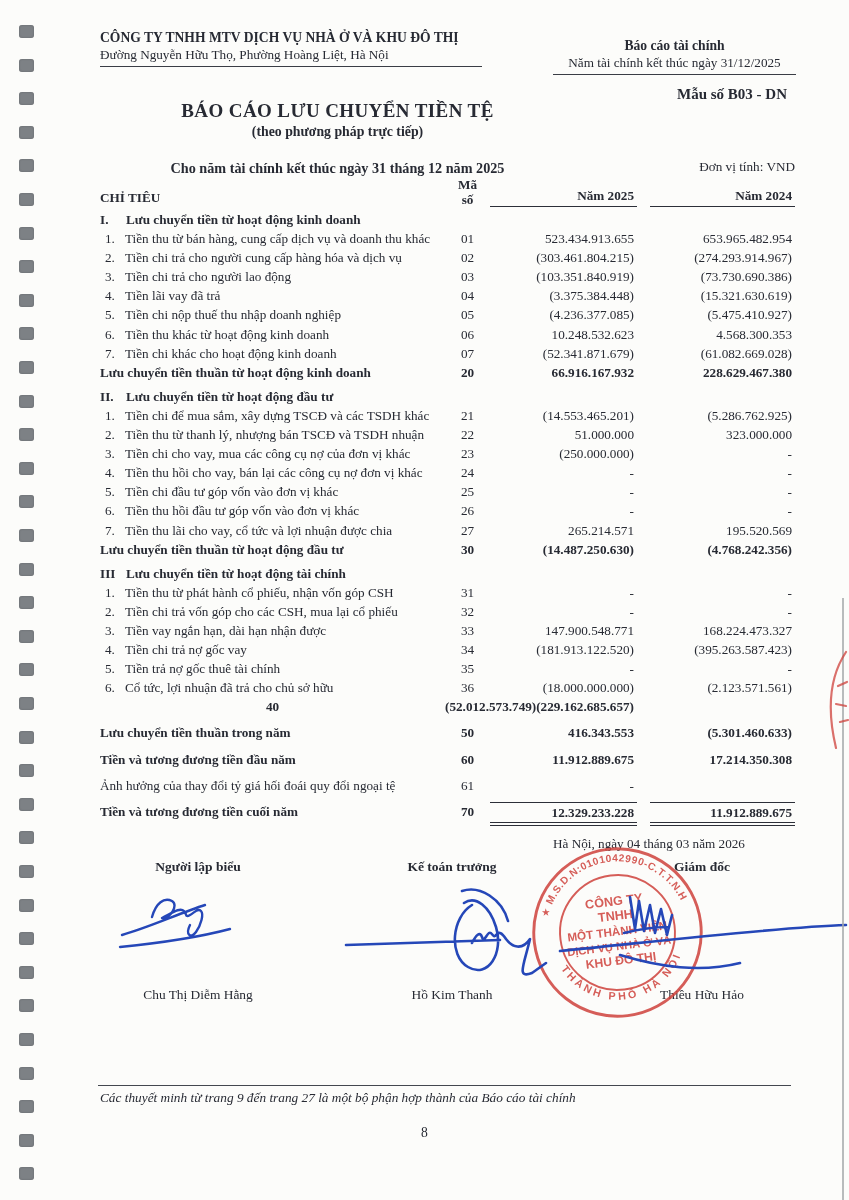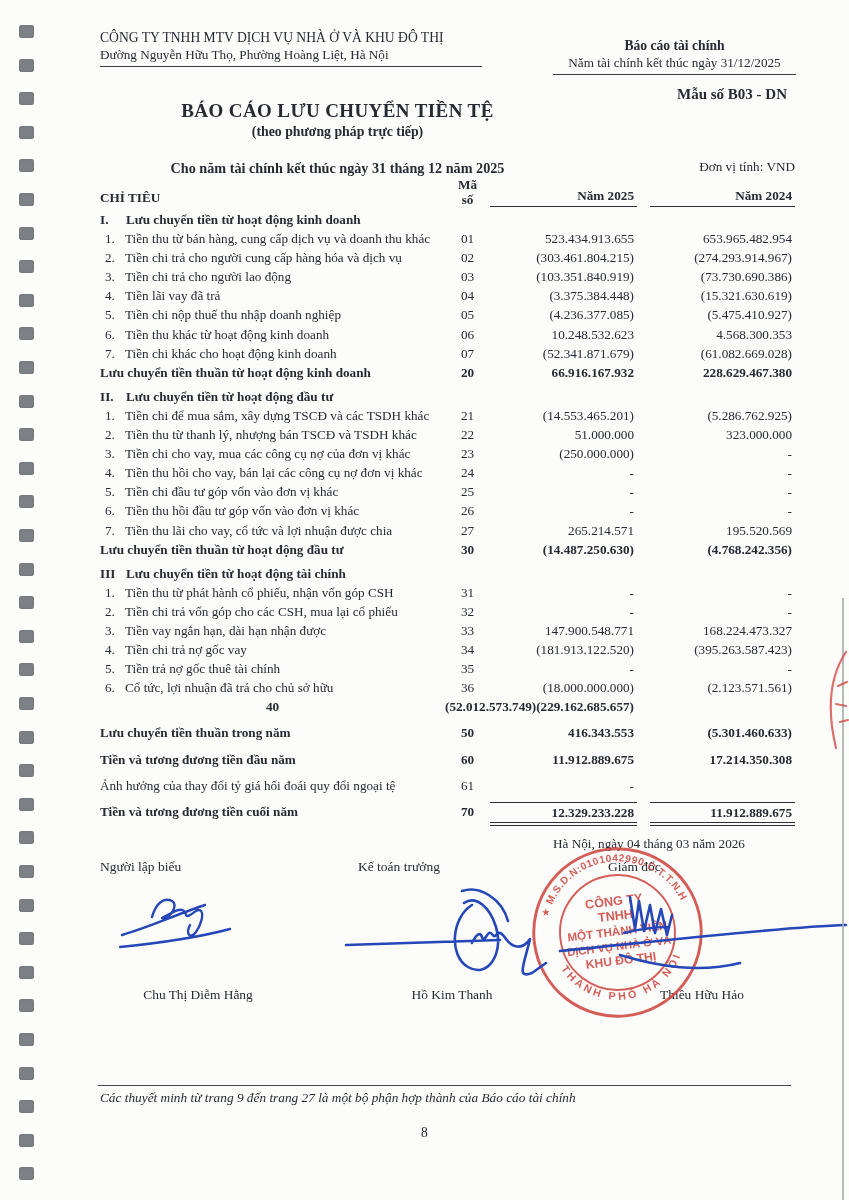--- a/index.html
+++ b/index.html
@@ -6,21 +6,21 @@
   .page{
     position:relative;width:849px;height:1200px;margin:0 auto;
     background:#fcfcfa;overflow:hidden;
     font-family:"Liberation Serif","DejaVu Serif",serif;
     color:#272a33;
   }
   
   .hole{position:absolute;left:19px;width:15px;height:13px;background:#7d8185;border-radius:3px;box-shadow:inset 0 0 2px #5f6266;}
   
   .hdr-left{position:absolute;left:100px;top:30px;width:382px;}
-  .company{font-weight:normal;font-size:13.6px;}
+  .company{font-weight:bold;font-size:13.6px;}
   .address{font-size:13.2px;padding:1px 0 3px 0;border-bottom:1.5px solid #3a3d45;}
   .hdr-right{position:absolute;left:553px;top:38px;width:243px;text-align:center;}
   .report-label{font-weight:bold;font-size:13.6px;}
   .fiscal{font-size:13.2px;padding:1px 0 3px 0;border-bottom:1.5px solid #3a3d45;white-space:nowrap;}
   .form-no{position:absolute;right:62px;top:86px;font-weight:bold;font-size:15px;}
   .title-block{position:absolute;left:0;top:100px;width:675px;text-align:center;}
   .doc-title{font-size:19px;font-weight:bold;letter-spacing:.4px;}
   .doc-subtitle{font-size:13.8px;font-weight:bold;margin-top:2px;}
   .doc-period{font-size:14.2px;font-weight:bold;margin-top:20px;}
   .unit{position:absolute;right:54px;top:159px;font-size:13.2px;}
@@ -38,21 +38,21 @@
   .c-no{width:25px;flex:none;padding-left:5px;box-sizing:border-box;}
   .trow.section .c-no{padding-left:0;width:26px;}
   .trow.section{font-weight:bold;}
   .trow.total,.trow.grand{font-weight:bold;}
   .c-code{text-align:center;}
   .c-val{text-align:right;padding-right:3px;}
   .c-val.y2024{margin-left:13px;}
   .trow.grand .c-val{border-top:1.5px solid #2c2f38;border-bottom:4px double #2c2f38;}
   
   .sig-date{position:absolute;left:553px;top:836px;width:243px;text-align:left;font-size:13.2px;white-space:nowrap;}
-  .role{position:absolute;top:859px;font-weight:normal;font-size:13.5px;text-align:left;}
+  .role{position:absolute;top:859px;font-weight:bold;font-size:13.5px;text-align:center;}
   .role.r1{left:100px;width:196px;}
   .role.r2{left:358px;width:188px;}
   .role.r3{left:608px;width:188px;}
   .sname{position:absolute;top:987px;font-size:13.4px;text-align:center;}
   .sname.r1{left:100px;width:196px;}
   .sname.r2{left:358px;width:188px;}
   .sname.r3{left:608px;width:188px;}
   .stamp{position:absolute;left:525px;top:840px;}
   .ring-top{font-family:"Liberation Sans","DejaVu Sans",sans-serif;font-size:10.5px;font-weight:bold;fill:#cf423c;letter-spacing:.6px;}
   .ring-bot{font-family:"Liberation Sans","DejaVu Sans",sans-serif;font-size:11px;font-weight:bold;fill:#cf423c;letter-spacing:3px;}
@@ -235,21 +235,21 @@
             <span class="c-no">1.</span>
             <span class="c-text">Tiền chi để mua sắm, xây dựng TSCĐ và các TSDH khác</span>
           </div>
           <div class="c-code">21</div>
           <div class="c-val y2025">(14.553.465.201)</div>
           <div class="c-val y2024">(5.286.762.925)</div>
         </div>
         <div class="trow item">
           <div class="c-label">
             <span class="c-no">2.</span>
-            <span class="c-text">Tiền thu từ thanh lý, nhượng bán TSCĐ và TSDH khác</span>
+            <span class="c-text">Tiền thu từ thanh lý, nhượng bán TSCĐ và TSDH nhuận</span>
           </div>
           <div class="c-code">22</div>
           <div class="c-val y2025">51.000.000</div>
           <div class="c-val y2024">323.000.000</div>
         </div>
         <div class="trow item">
           <div class="c-label">
             <span class="c-no">3.</span>
             <span class="c-text">Tiền chi cho vay, mua các công cụ nợ của đơn vị khác</span>
           </div>

